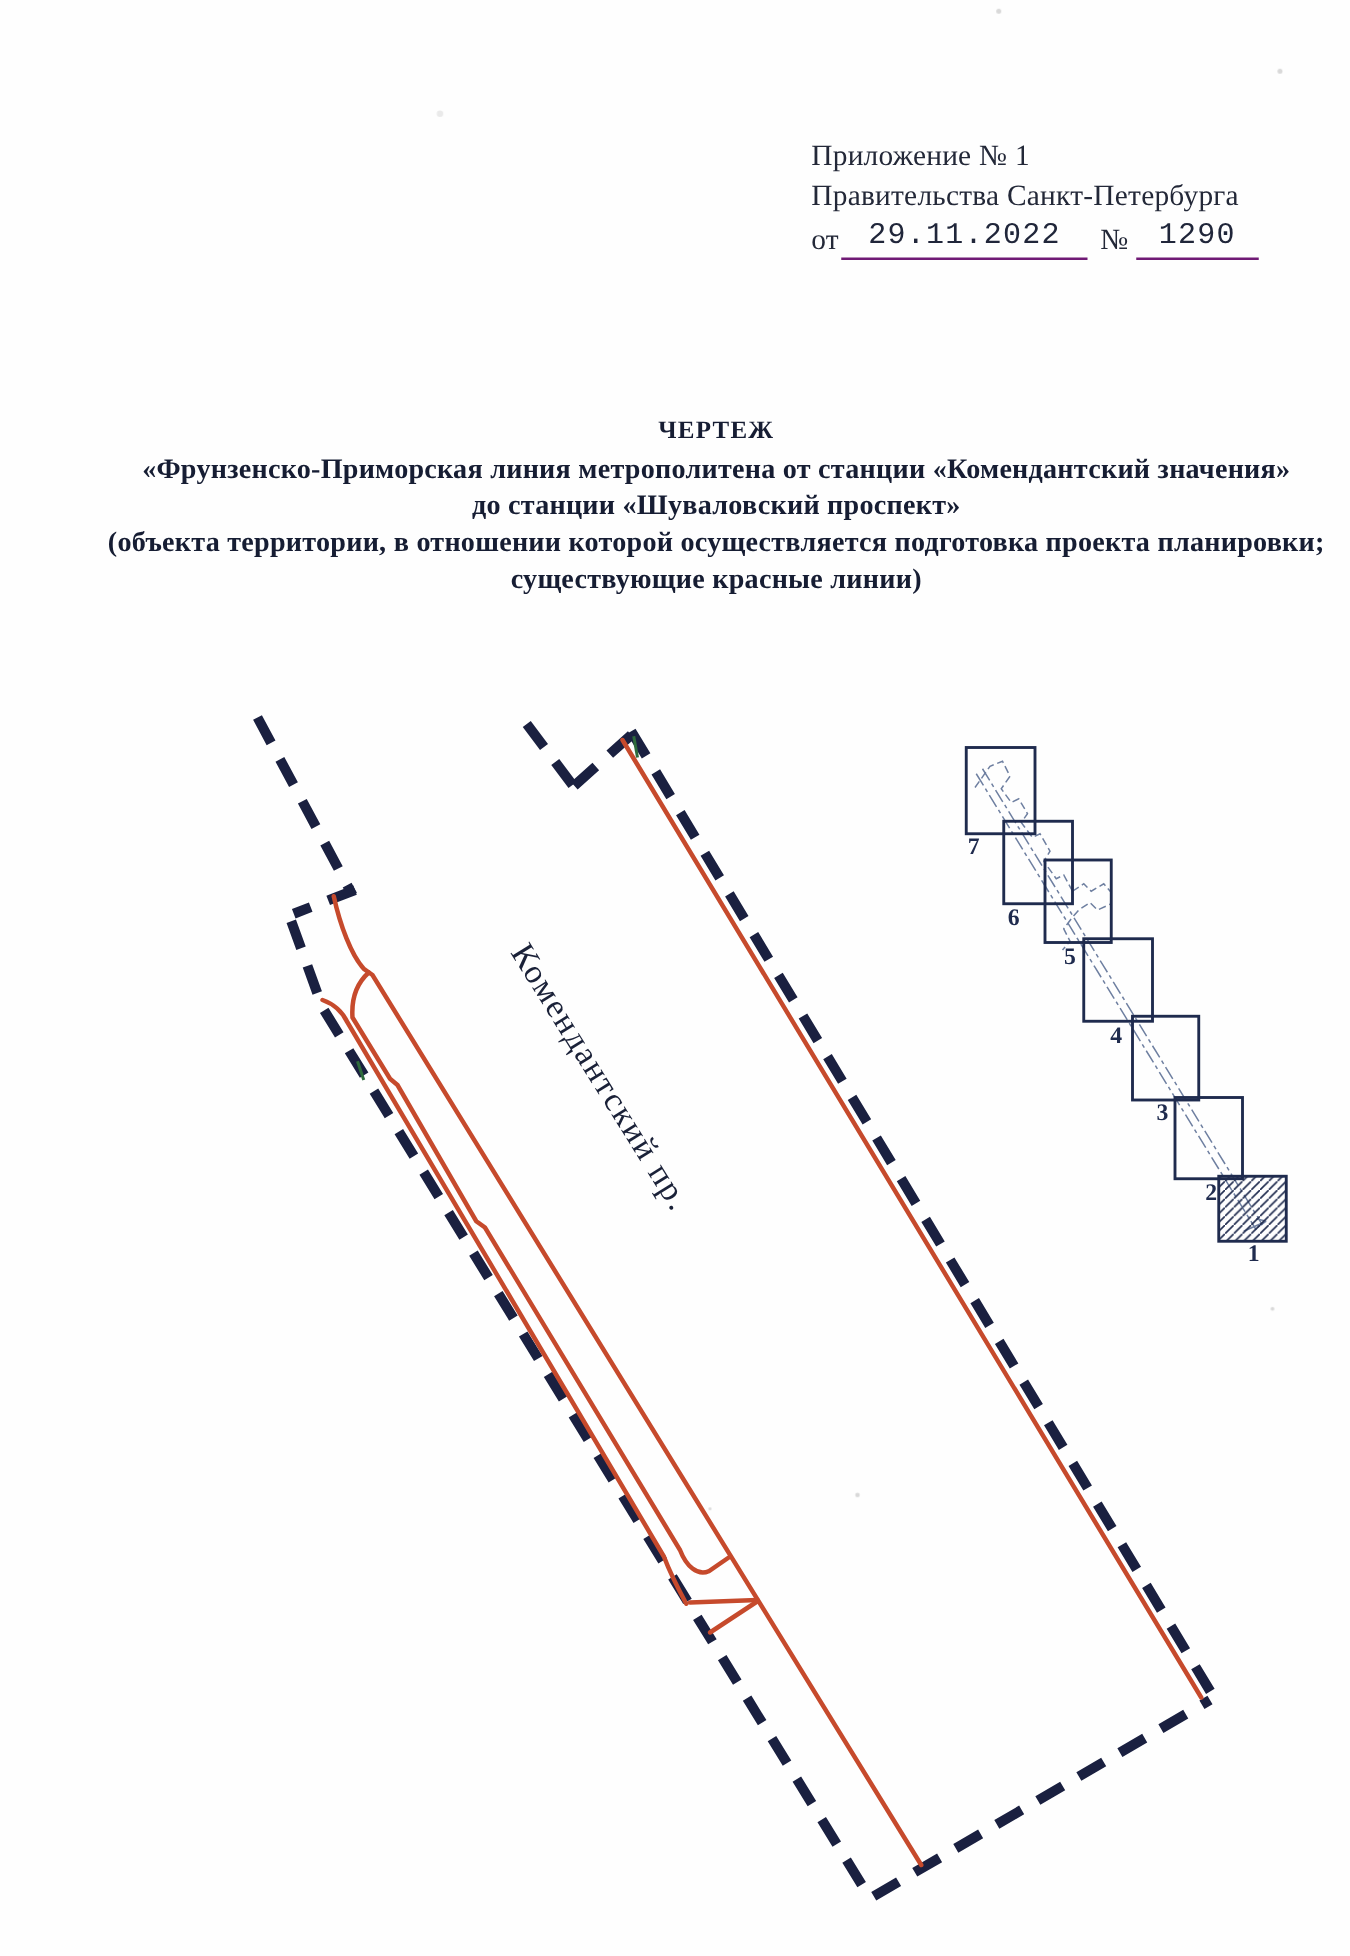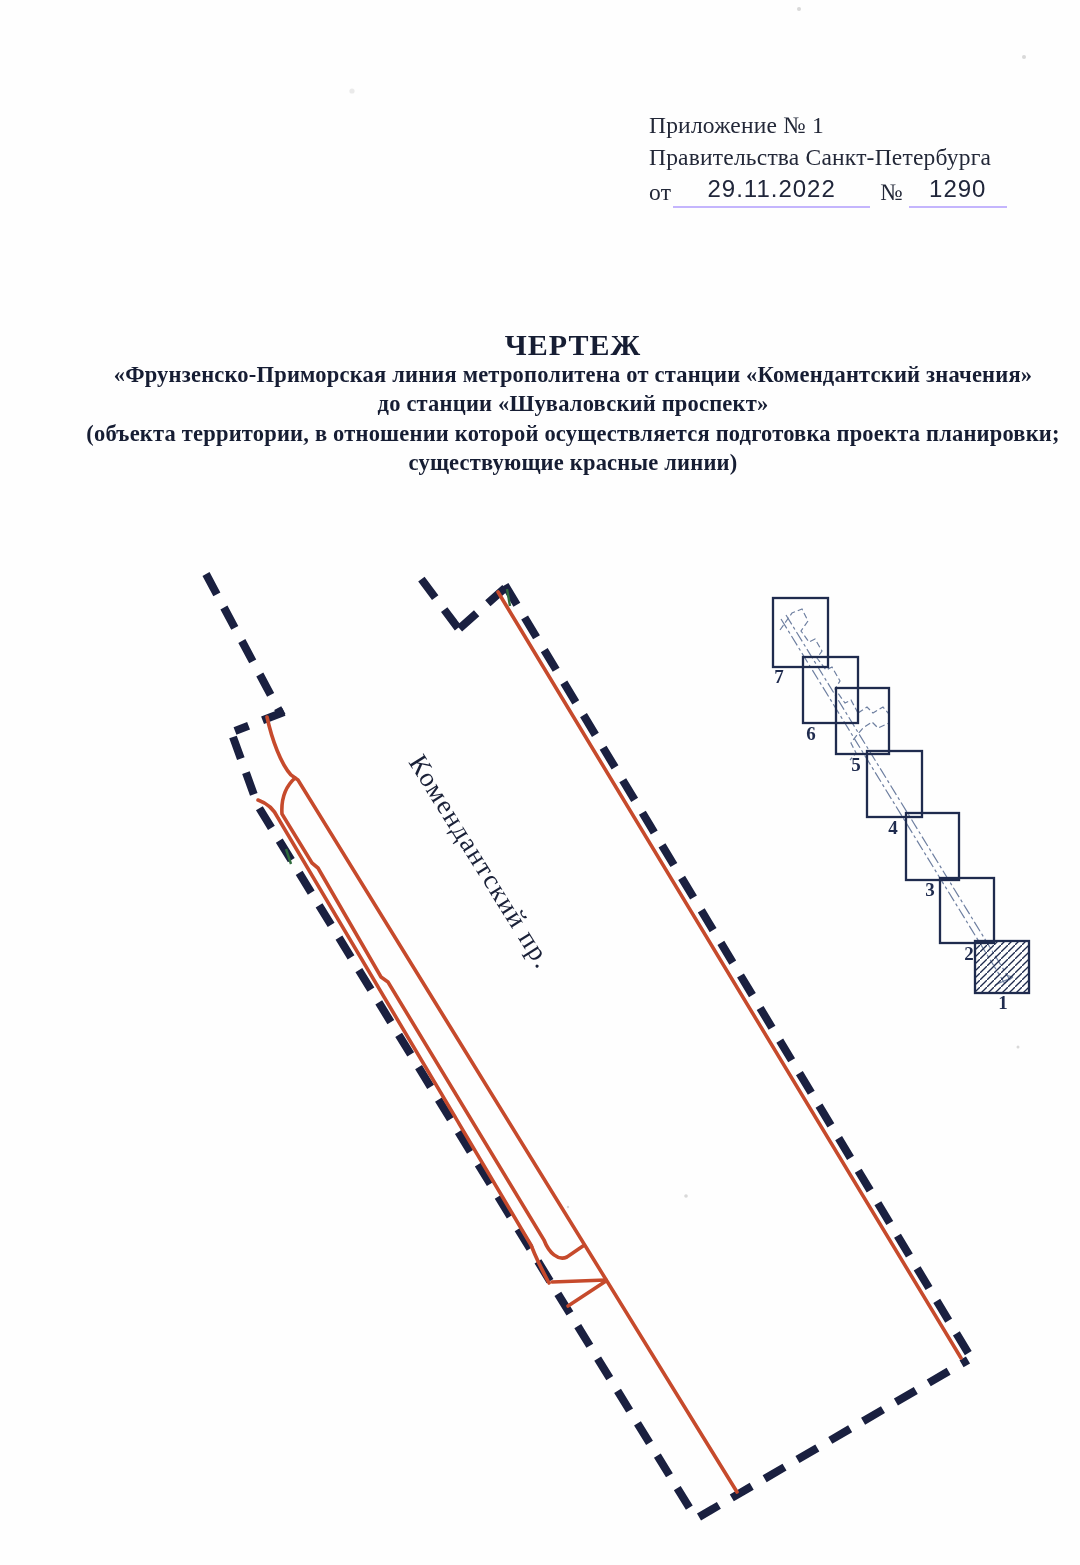--- a/index.html
+++ b/index.html
@@ -11,35 +11,35 @@
   .page{position:absolute;inset:0;background:#fefefe;}
   
   .annex{
     position:absolute;left:649px;top:109px;width:380px;
     font-size:23.5px;line-height:32px;color:#232838;
     letter-spacing:.2px;white-space:nowrap;
   }
   .annex-ref-line{display:flex;align-items:flex-end;}
   .u-field{
     display:inline-block;text-align:center;
-    border-bottom:2px solid #c4b5fd;
-    font-family:Liberation Sans, sans-serif;
+    border-bottom:2px solid #701a75;
+    font-family:Liberation Mono, monospace;
     font-size:24px;letter-spacing:1px;color:#20263a;
     padding:0 6px 1px 6px;
   }
   .u-date{min-width:185px;margin-left:2px;}
   .u-num{min-width:86px;margin-left:4px;}
   .num-sign{margin-left:10px;margin-right:2px;}
   
   .title{
     position:absolute;left:66px;top:330px;width:1014px;
     text-align:center;font-weight:bold;color:#161d33;
     font-size:22.5px;line-height:29.6px;letter-spacing:.2px;
   }
-  .title .t1{font-size:30px;letter-spacing:1px;}
+  .title .t1{font-size:20px;letter-spacing:1px;}
   svg{position:absolute;left:0;top:0;}
   svg text{font-family:"Liberation Serif", serif;}
 </style>
 </head>
 <body>
 
 <div class="page">
 
   <div class="annex">
     <div>Приложение № 1</div>

